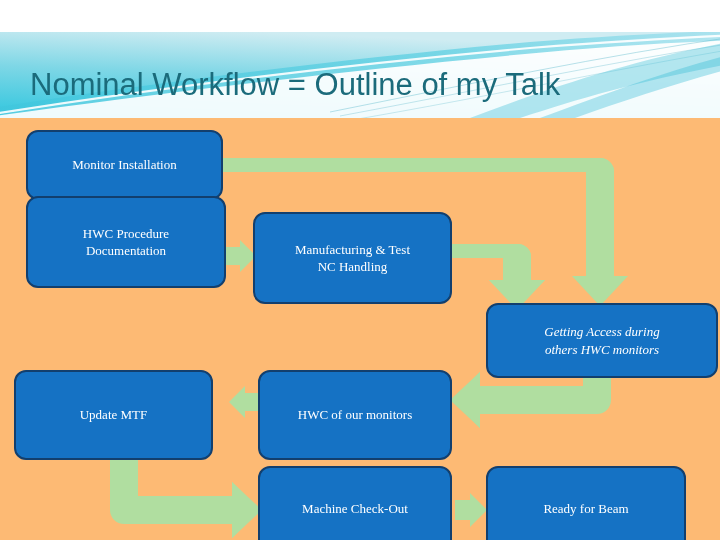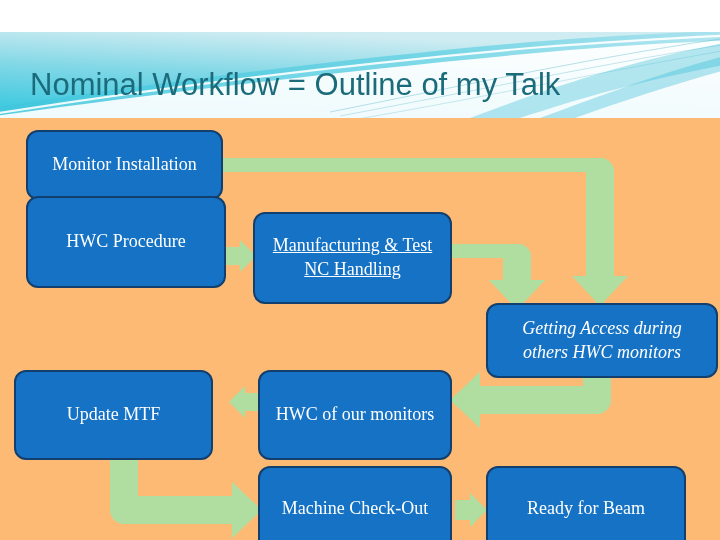--- a/index.html
+++ b/index.html
@@ -48,23 +48,23 @@
     position: absolute;
     box-sizing: border-box;
     background: #1572c4;
     border: 2px solid #123f6e;
     border-radius: 12px;
     color: #ffffff;
     display: flex;
     align-items: center;
     justify-content: center;
     text-align: center;
-    font-size: 18px;
+    font-size: 13px;
     line-height: 1.32;
-    padding: 4px 9px;
+    padding: 4px 22px;
     z-index: 4;
   }
   .node span { display: block; }
 
   
   #arrows {
     position: absolute;
     left: 0; top: 0;
     width: 720px; height: 540px;
     z-index: 2;
@@ -155,24 +155,25 @@
     </g>
   </svg>
 
   <div class="node" style="left:26px; top:98px; width:197px; height:70px;">
     <span>Monitor Installation</span>
   </div>
 
   <div class="node" style="left:26px; top:164px; width:200px; height:92px;">
     <div>
       <span>HWC Procedure</span>
+      <span>Documentation</span>
     </div>
   </div>
 
-  <div class="node" style="left:253px; top:180px; width:199px; height:92px;text-decoration:underline;">
+  <div class="node" style="left:253px; top:180px; width:199px; height:92px;">
     <div>
       <span>Manufacturing &amp; Test</span>
       <span>NC Handling</span>
     </div>
   </div>
 
   <div class="node" style="left:486px; top:271px; width:232px; height:75px;font-style:italic;">
     <div>
       <span>Getting Access during</span>
       <span>others HWC monitors</span>

